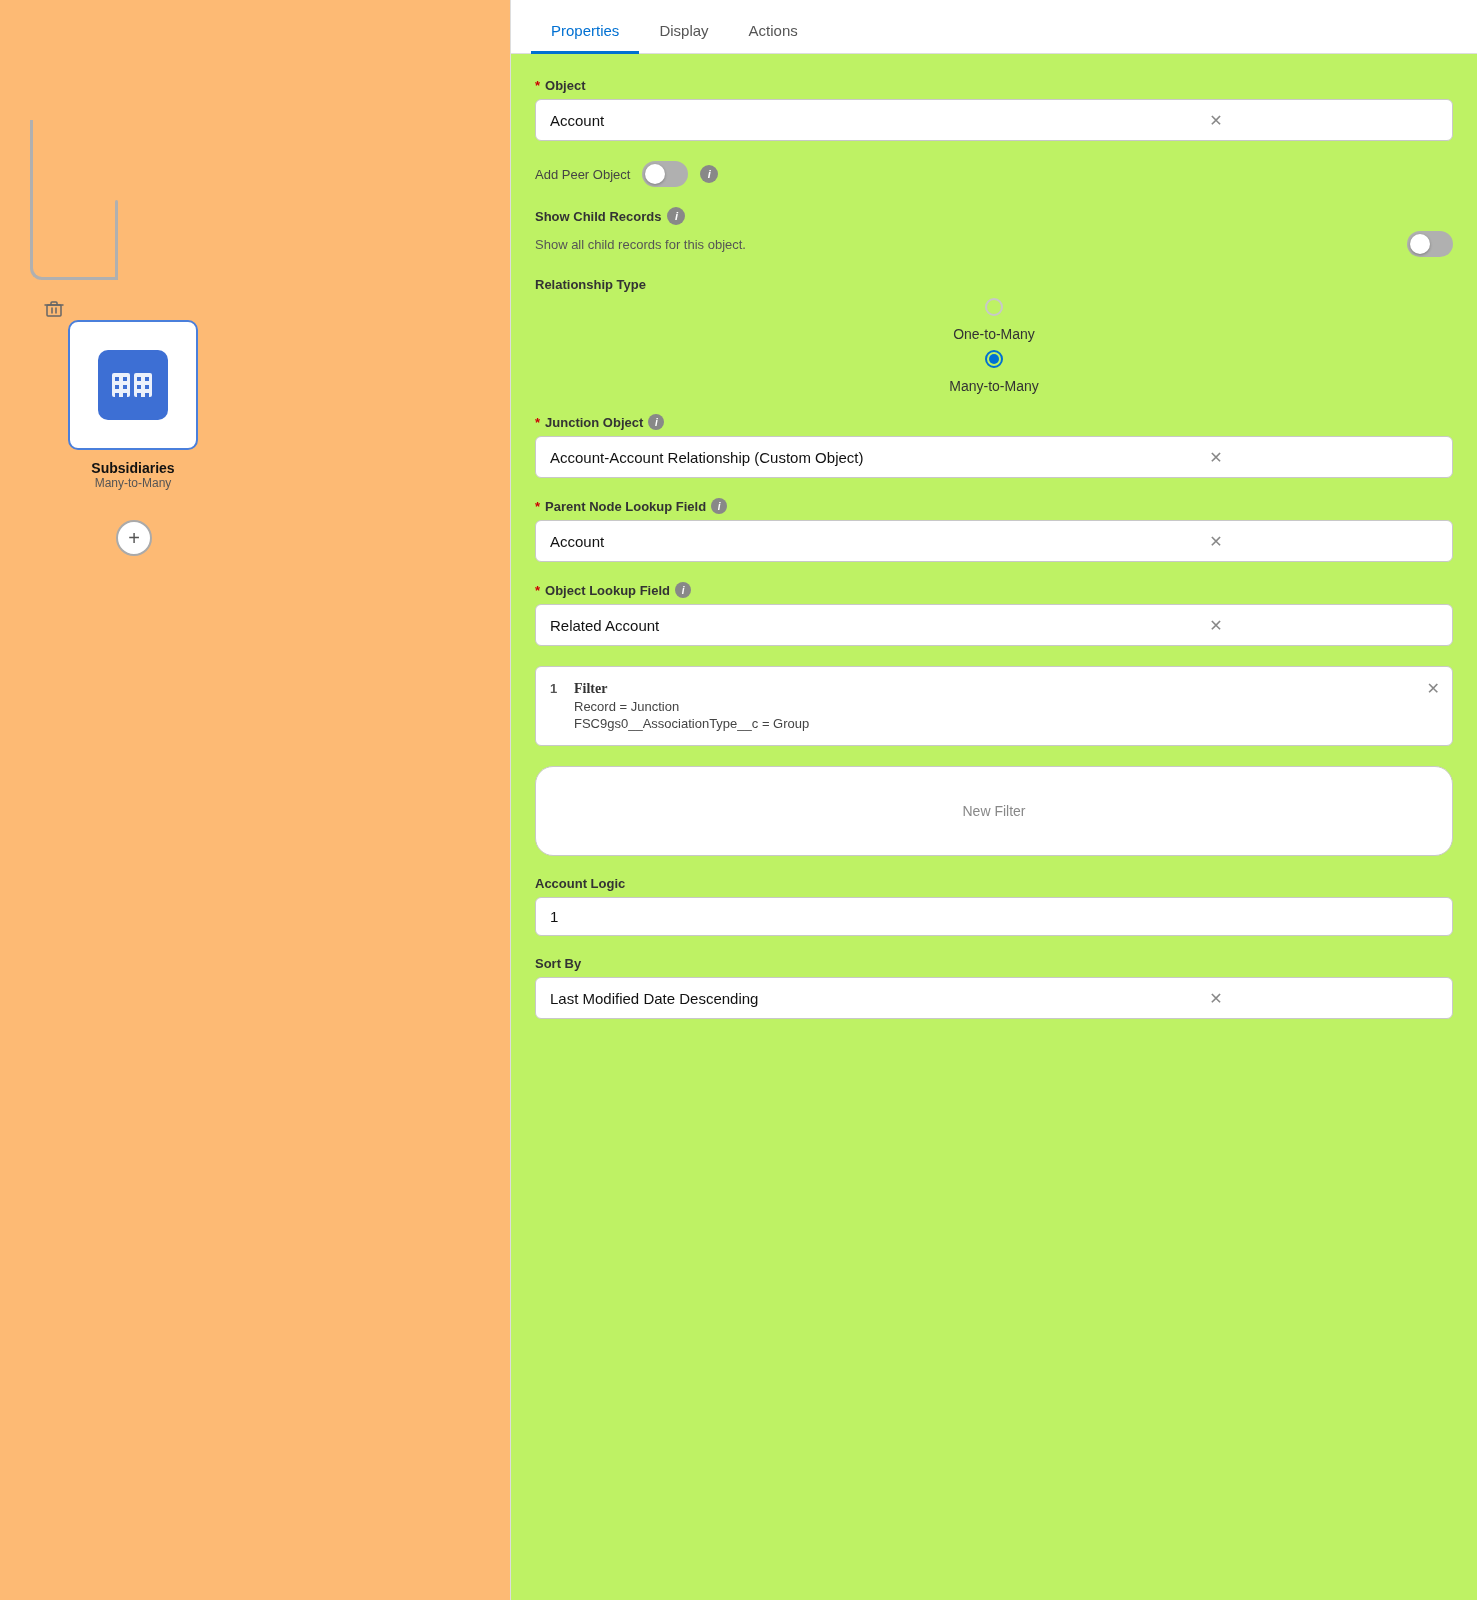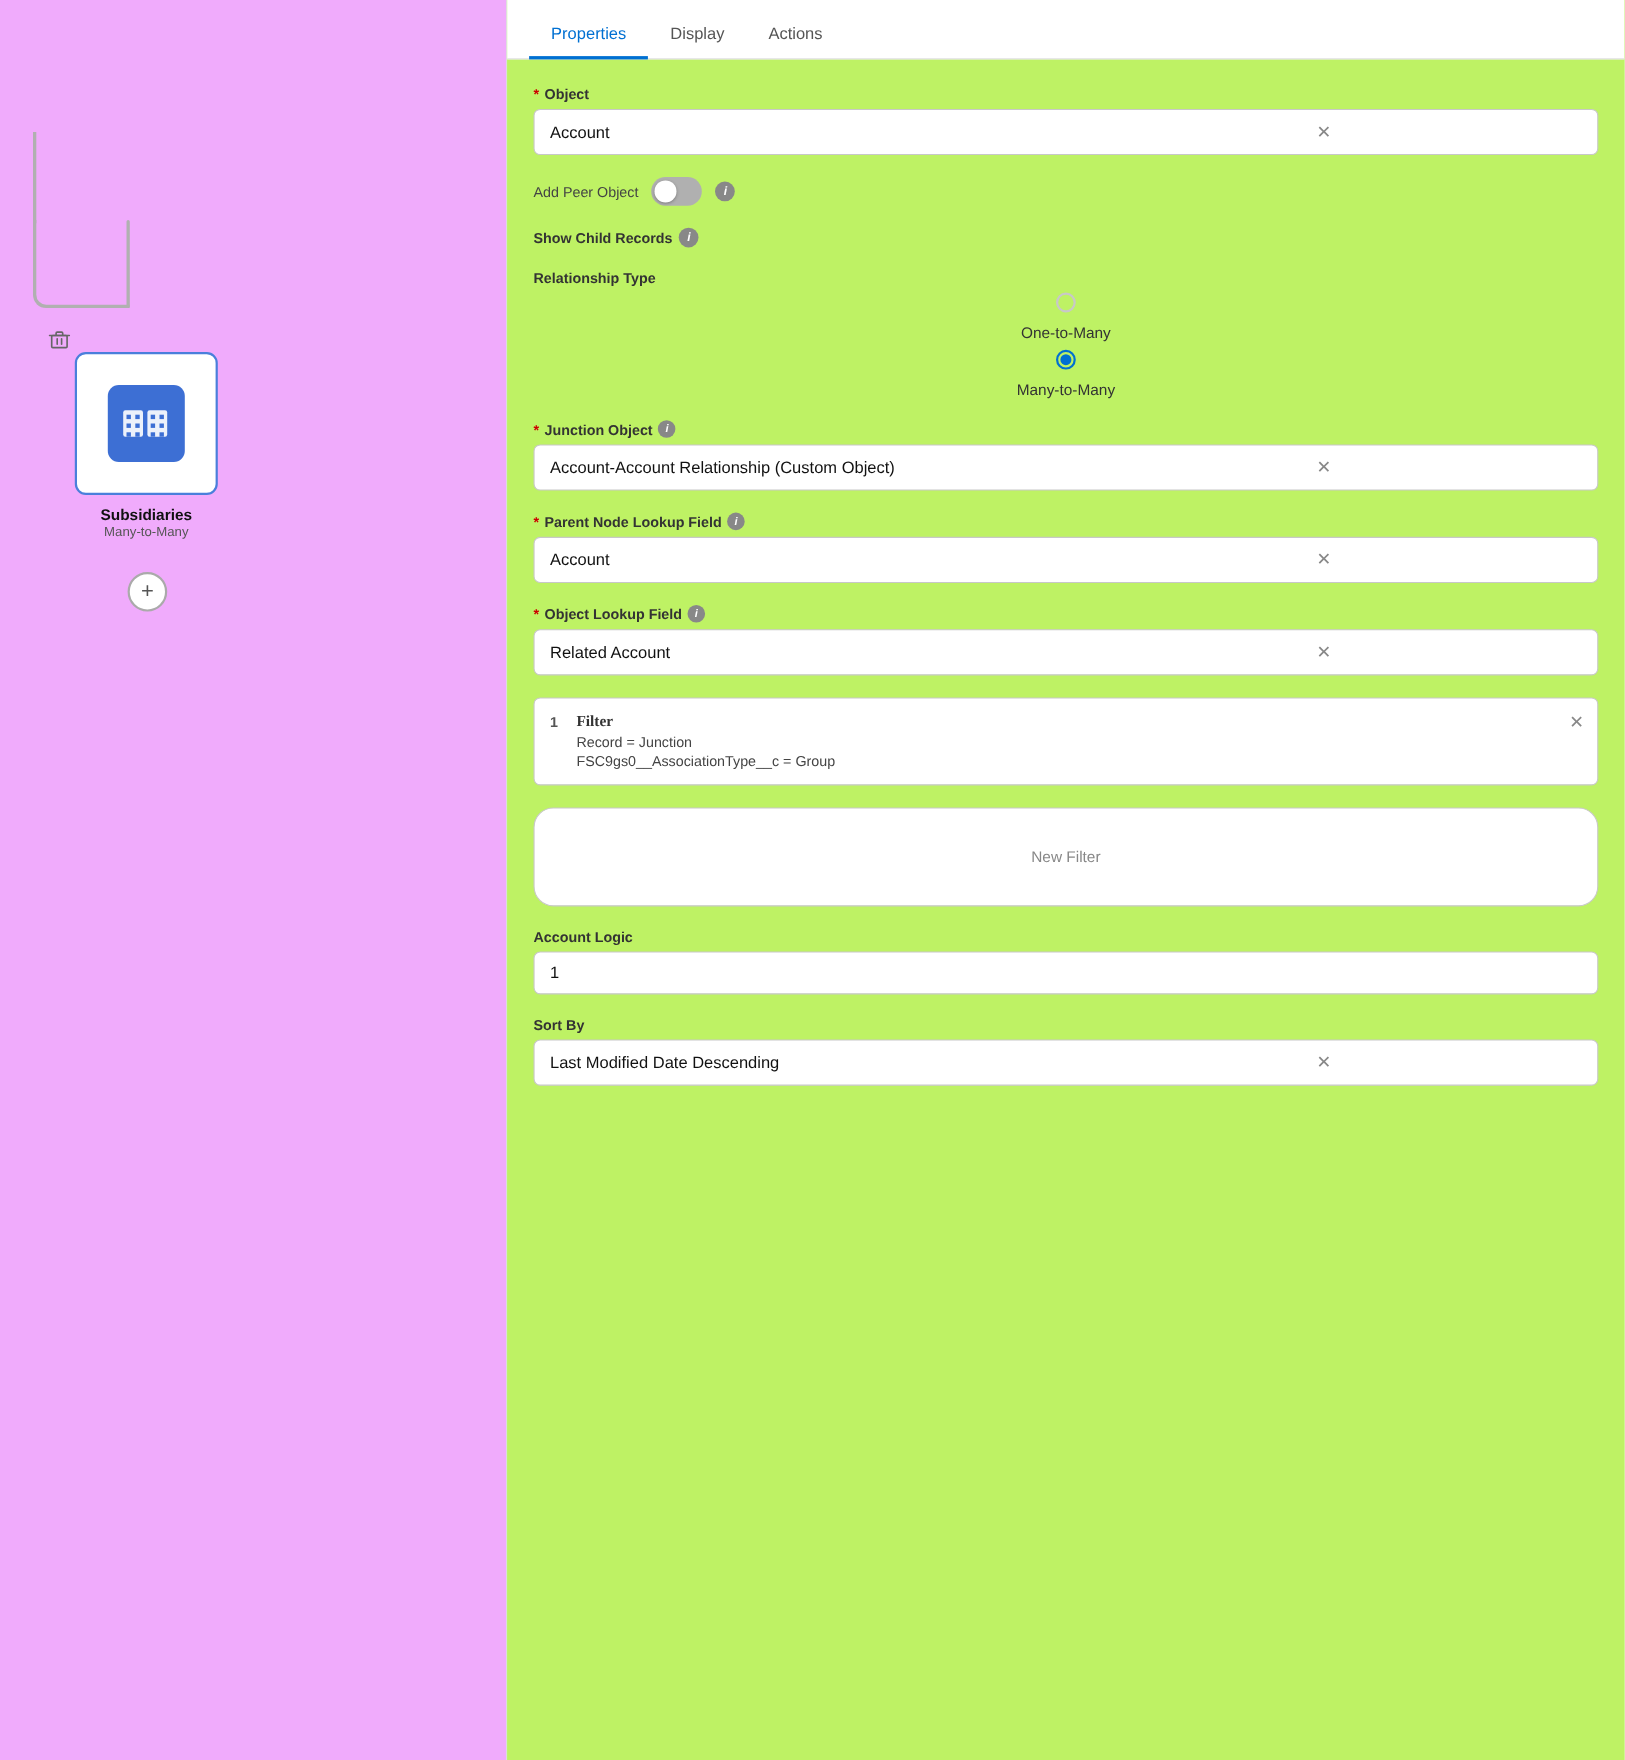--- a/index.html
+++ b/index.html
@@ -7,23 +7,23 @@
       font-family: -apple-system, BlinkMacSystemFont, 'Segoe UI', sans-serif;
       background: #f3f3f3;
       display: flex;
       width: 1477px;
       height: 1600px;
       overflow: hidden;
     }
 
     
     .left-panel {
-      width: 460px;
+      width: 510px;
       height: 100%;
-      background: #f0abfc;
+      background: #fdba74;
       position: relative;
       flex-shrink: 0;
     }
 
     .canvas-area {
       width: 100%;
       height: 100%;
       position: relative;
     }
 
@@ -496,20 +496,24 @@
     <div class="peer-row">
       <span class="peer-label">Add Peer Object</span>
       <div class="toggle"></div>
       <div class="info-icon" style="width:18px;height:18px;background:#888;border-radius:50%;display:inline-flex;align-items:center;justify-content:center;color:white;font-size:11px;font-style:italic;font-weight:bold;cursor:pointer;">i</div>
     </div>
 
     <div class="field-group">
       <div class="section-label">
         <span>Show Child Records</span>
         <div class="info-icon" style="width:18px;height:18px;background:#888;border-radius:50%;display:inline-flex;align-items:center;justify-content:center;color:white;font-size:11px;font-style:italic;font-weight:bold;cursor:pointer;">i</div>
+      </div>
+      <div class="toggle-row">
+        <span class="toggle-label-text sublabel">Show all child records for this object.</span>
+        <div class="toggle"></div>
       </div>
     </div>
 
     <div class="field-group">
       <div class="section-label">
         <span>Relationship Type</span>
       </div>
       <div class="radio-group">
         <div class="radio-item">
           <div class="radio-circle"></div>

